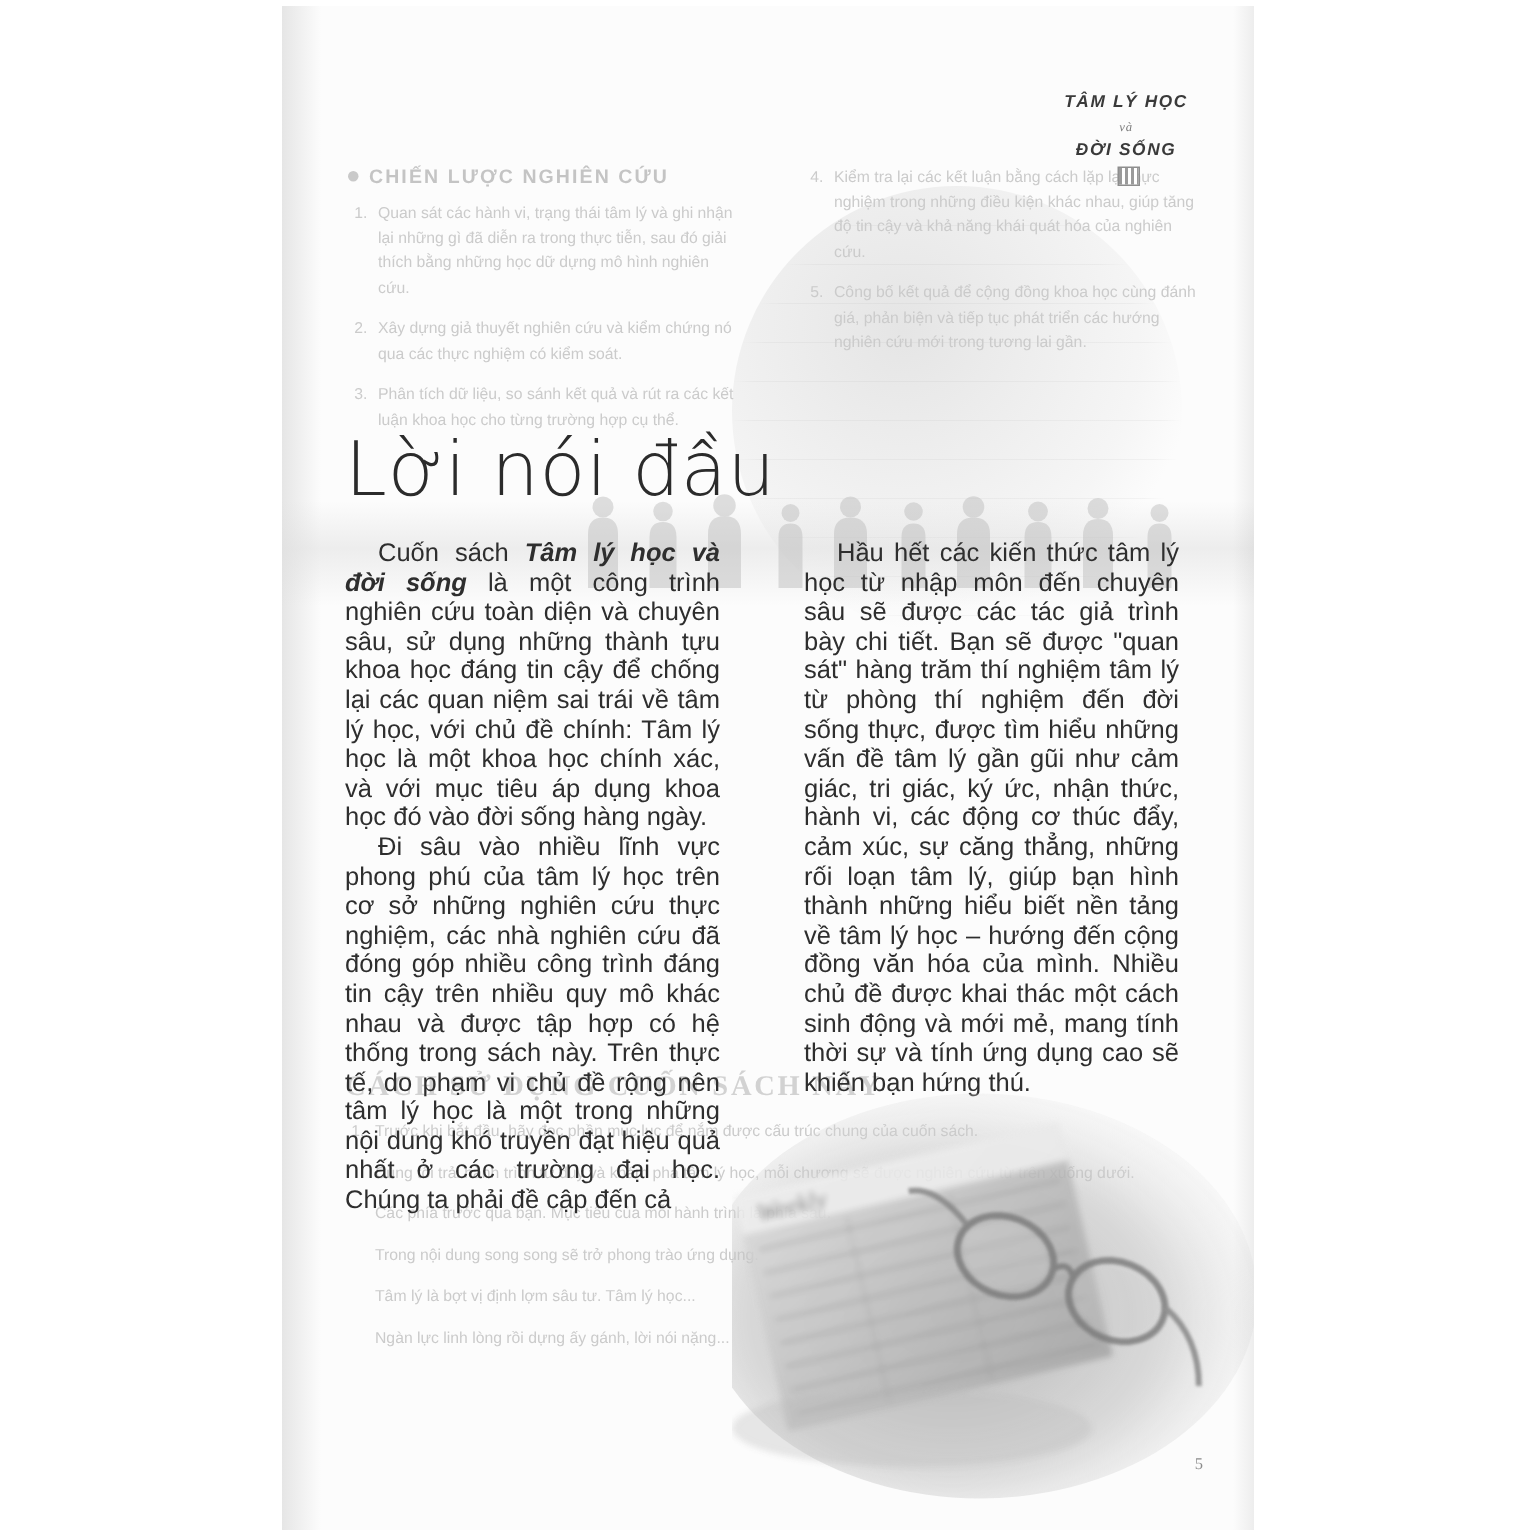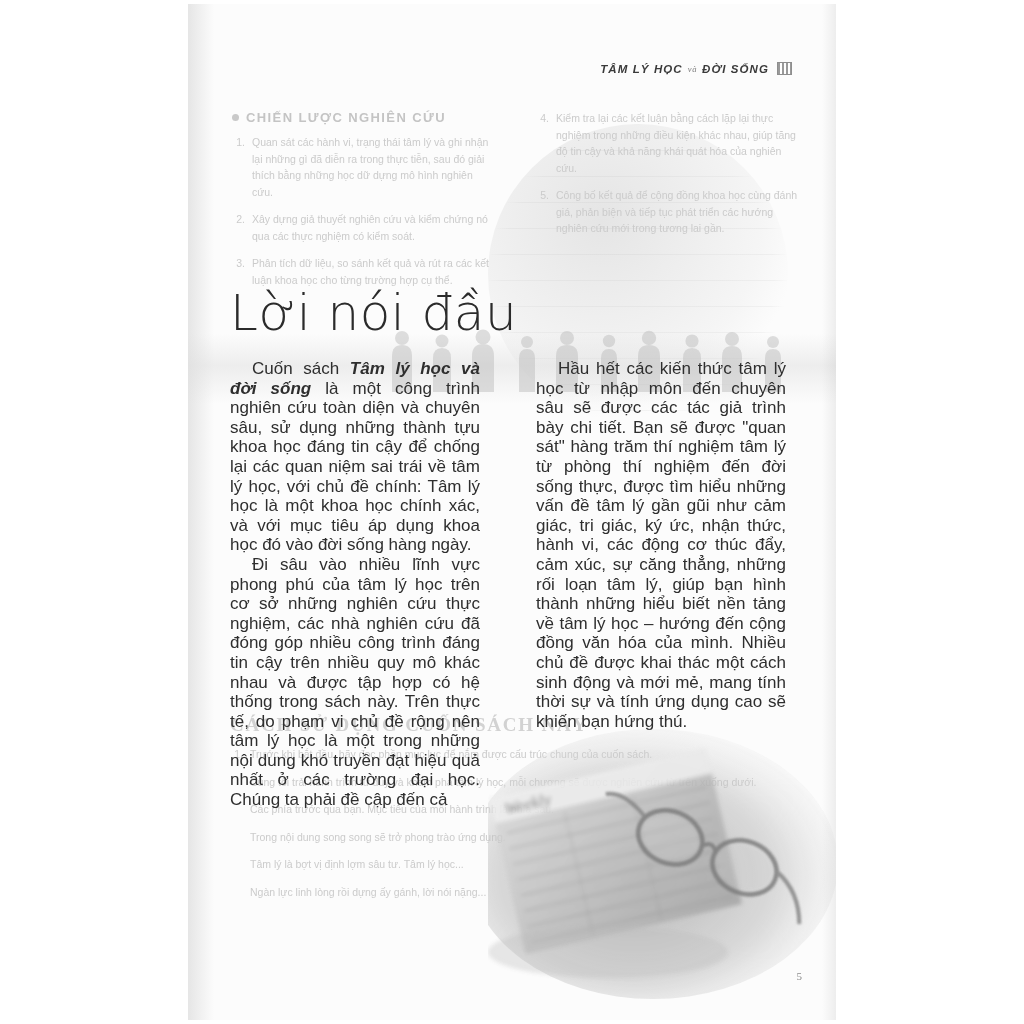--- a/index.html
+++ b/index.html
@@ -56,20 +56,21 @@
   .running-head {
     position: absolute;
     right: 44px;
     top: 58px;
     display: flex;
     align-items: center;
     gap: 5px;
     font-size: 11.5px;
     letter-spacing: 0.6px;
     color: #3a3a3a;
+    flex-direction: column;
   }
   .rh-main {
     font-weight: bold;
     font-style: italic;
     font-family: "Liberation Sans", sans-serif;
     letter-spacing: 1.1px;
   }
   .rh-and {
     font-size: 8.5px;
     font-style: italic;

